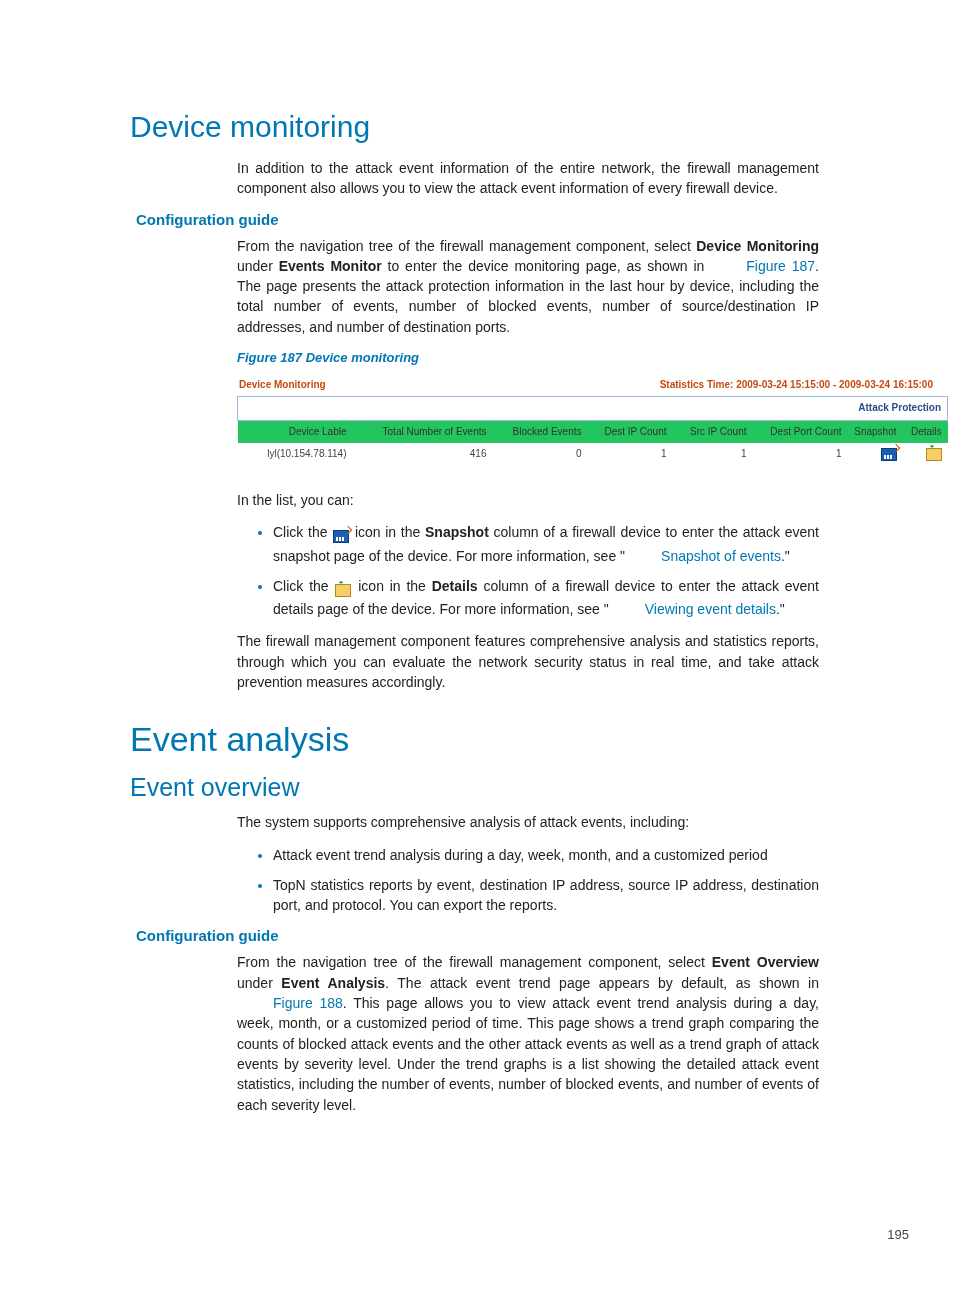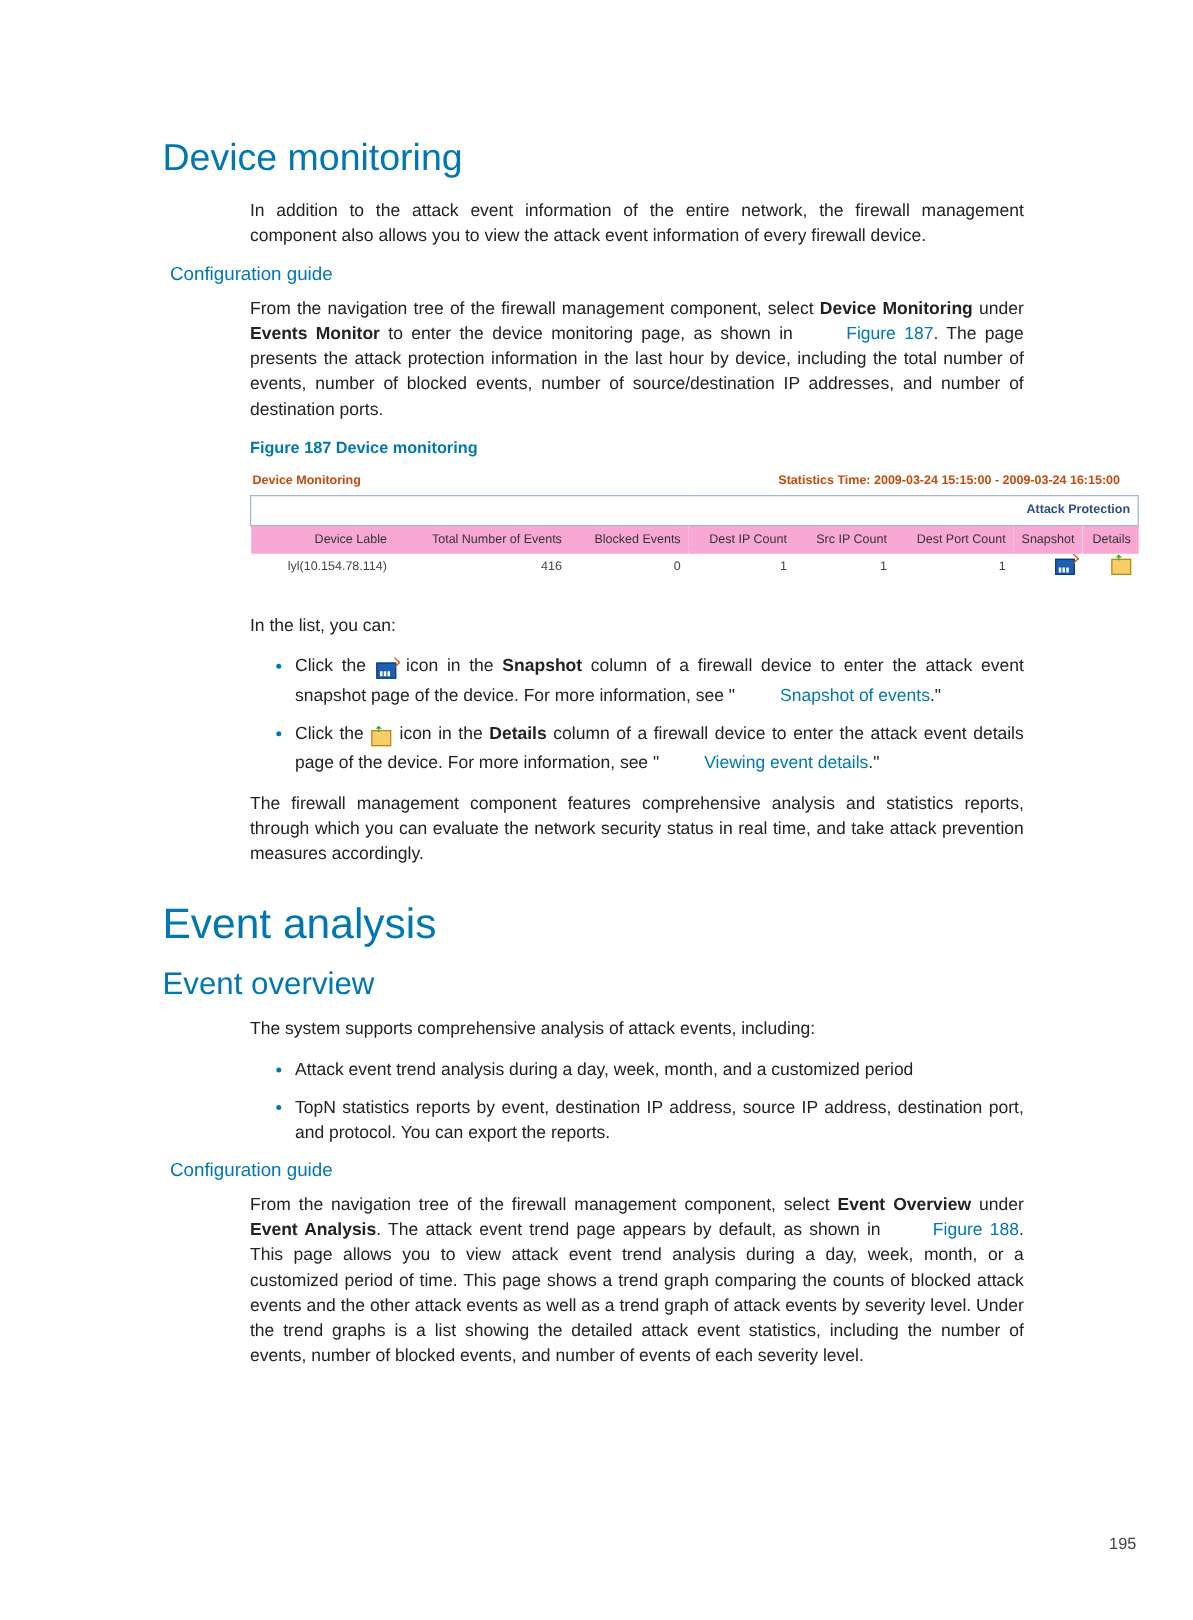--- a/index.html
+++ b/index.html
@@ -28,41 +28,42 @@
     margin: 28px 0 12px 0;
   }
   h2 {
     font-size: 25px;
     font-weight: 400;
     color: #0077b3;
     margin: 14px 0 10px 0;
   }
   h3 {
     font-size: 15px;
-    font-weight: 400;
+    font-weight: 700;
     color: #0077b3;
     margin: 10px 0 8px 6px;
   }
   .body {
-    margin-left: 70px;
+    margin-left: 107px;
     font-size: 14px;
     line-height: 1.45;
     text-align: justify;
   }
   .body p { margin: 0 0 12px 0; }
   .body ul { margin: 0 0 12px 0; padding-left: 36px; }
   .body ul li { margin-bottom: 10px; }
   .body ul li::marker { color: #0077b3; font-size: 14px; }
   a.link { color: #0077b3; text-decoration: none; padding-left: 36px; }
   b { font-weight: 700; }
   .figcap {
     font-size: 13px;
     font-weight: 700;
     color: #0077b3;
     margin: 6px 0 8px 0;
+    font-style: italic;
   }
   
   .figwrap {
     margin: 0 0 24px 0;
     width: 698px;
     font-family: Tahoma, Arial, sans-serif;
   }
   .fig-topbar {
     display: flex;
     justify-content: space-between;
@@ -84,21 +85,21 @@
     font-weight: 400;
     white-space: nowrap;
     overflow: hidden;
   }
   .fig-table .section td {
     border: 1px solid #9fb8d6;
     color: #2b4c8c;
     font-weight: 700;
   }
   .fig-table tbody tr.headrow td {
-    background: #f9a8d4;
+    background: #22c55e;
     color: #333;
   }
   .icon-chart {
     display: inline-block;
     width: 14px; height: 11px;
     background: #1a5fb4;
     border: 1px solid #0b3d7a;
     position: relative;
     vertical-align: middle;
   }

